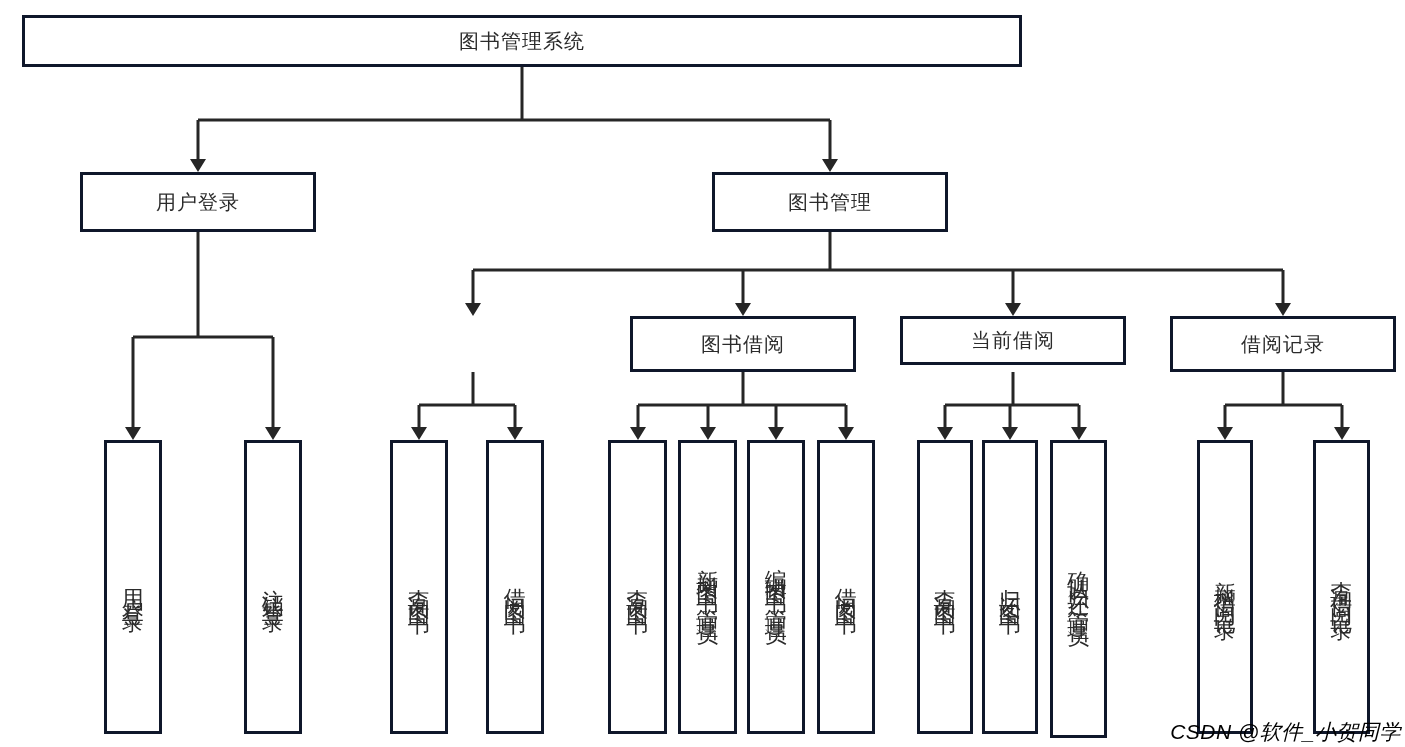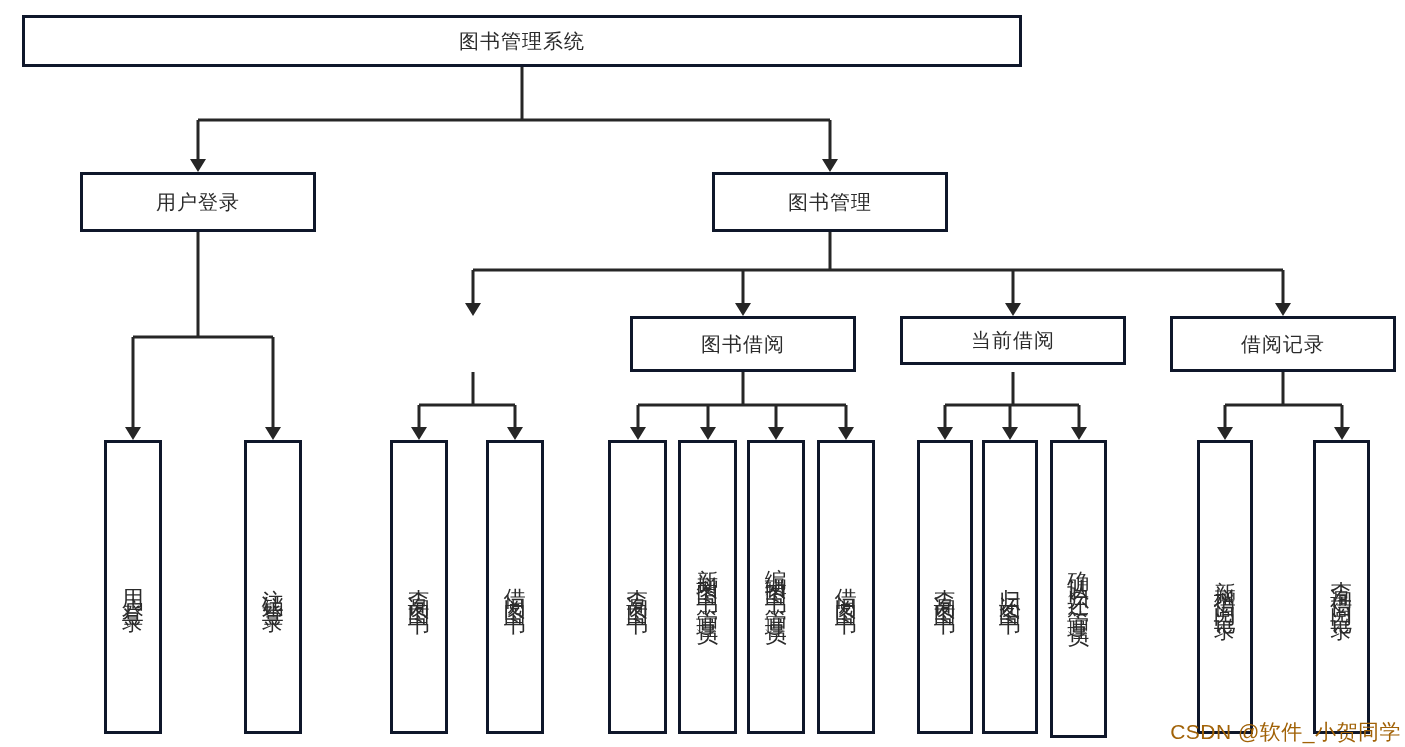--- a/index.html
+++ b/index.html
@@ -98,14 +98,14 @@
     <span class="vt">确认归还（管理员）</span>
   </div>
 
   <div class="box" style="left:1197px;top:440px;width:56px;height:294px">
     <span class="vt">新增借阅记录</span>
   </div>
   <div class="box" style="left:1313px;top:440px;width:57px;height:294px">
     <span class="vt">查询借阅记录</span>
   </div>
 
-  <div class="watermark" style="color: #a16207;">CSDN @软件_小贺同学</div>
+  <div class="watermark" style="color: #000000; font-style: italic;">CSDN @软件_小贺同学</div>
 </div>
 
 </body></html>

